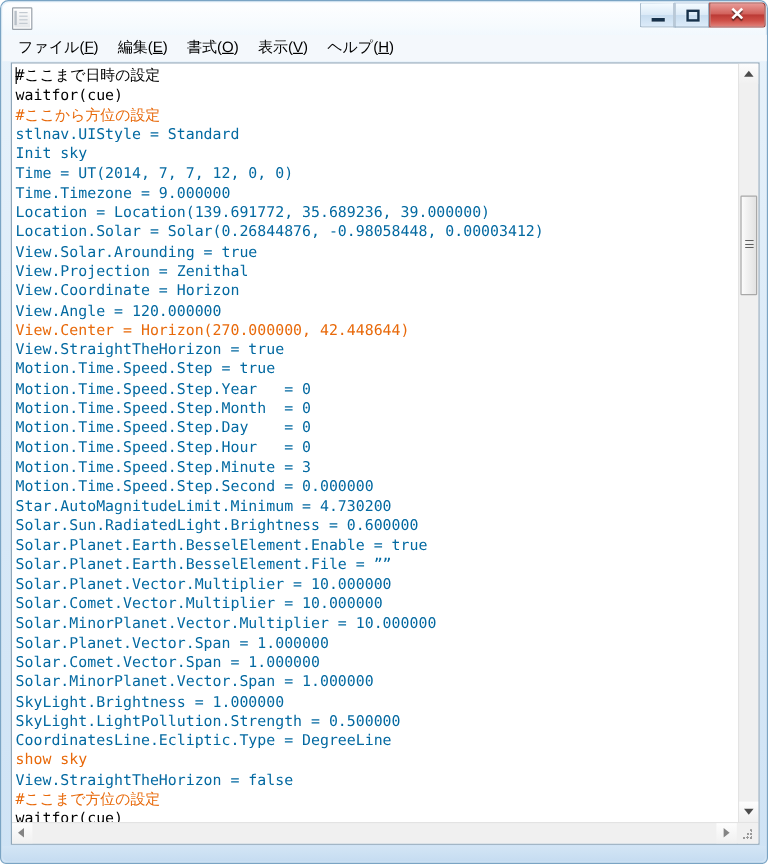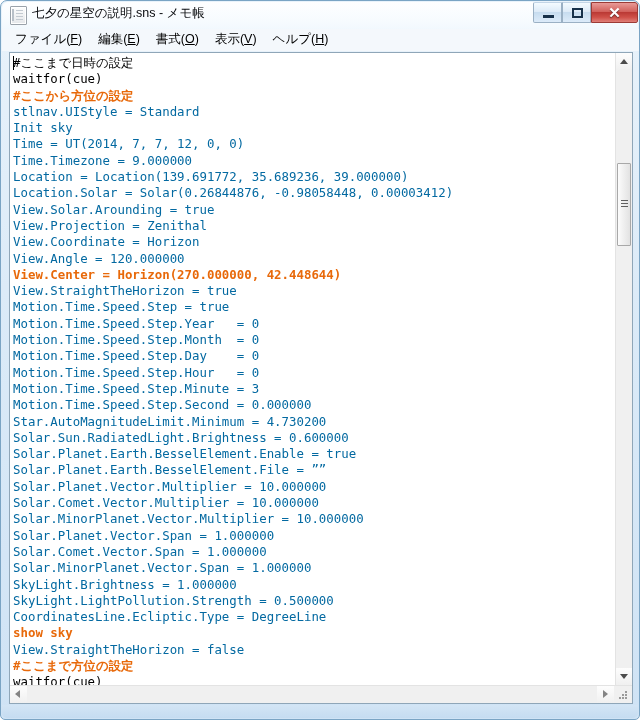--- a/index.html
+++ b/index.html
@@ -161,21 +161,21 @@
     padding: 0;
     font-family: "DejaVu Sans Mono", "Liberation Mono", monospace;
     font-size: 12.4px;
     line-height: 16.3px;
     white-space: pre;
     letter-spacing: 0px;
   }
   .ln { display: block; height: 16.3px; }
   .c-black  { color: #000000; }
   .c-grey   { color: #0369a1; }
-  .c-orange { color: #e8690a; font-weight: bold; }
+  .c-orange { color: #e8690a; }
 
   
   #caret {
     position: absolute;
     left: 3px; top: 3px;
     width: 1px; height: 14px;
     background: #000000;
   }
 
   
@@ -271,21 +271,20 @@
   }
 </style>
 </head>
 <body>
 
 <div id="window">
   <div id="frame-glow"></div>
 
   <div id="titlebar">
     <div id="title-icon"></div>
-    <div id="title-text">七夕の星空の説明.sns - メモ帳</div>
 
     <div class="capbtn" id="btn-min">
       <div class="glyph-min"></div>
     </div>
     <div class="capbtn" id="btn-max">
       <div class="glyph-max"></div>
     </div>
     <div class="capbtn" id="btn-close">
       <div class="glyph-close">✕</div>
     </div>

